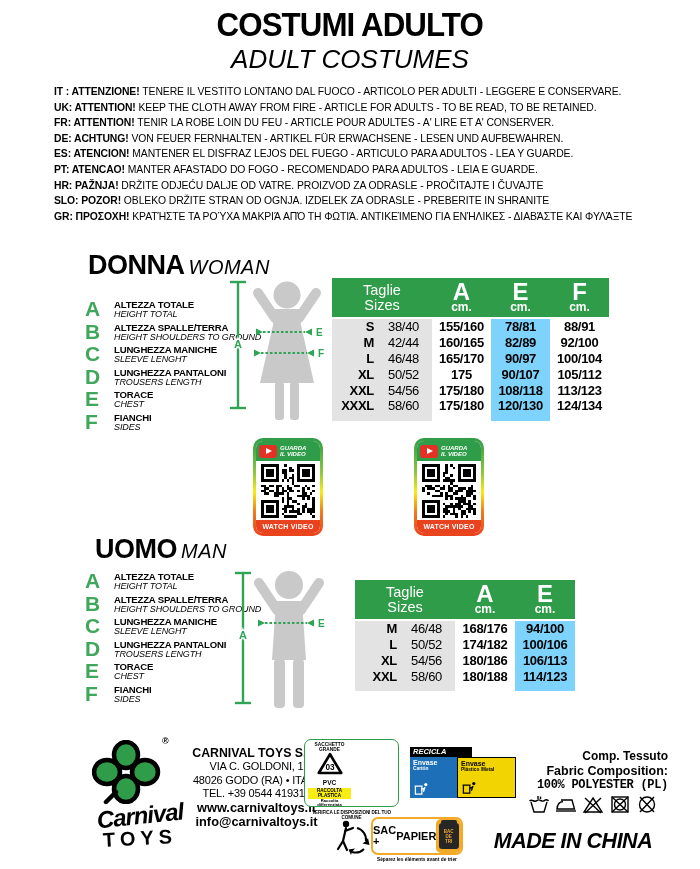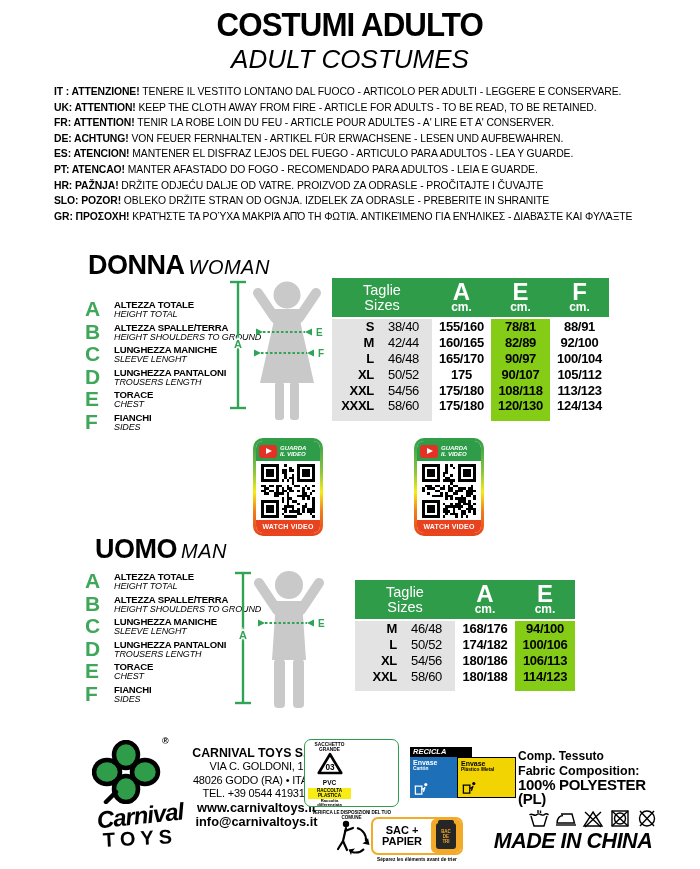--- a/index.html
+++ b/index.html
@@ -35,21 +35,21 @@
   .t-man .thead, .t-man .trow { grid-template-columns:100px 60px 60px; }
   .th-sizes { text-align:center; font-size:14.5px; line-height:15px; }
   .th-col { text-align:center; }
   .th-letter { font-size:24px; font-weight:800; line-height:19px; }
   .th-unit { font-size:12px; font-weight:700; line-height:12px; }
   .tbody { margin-top:2px; }
   .trow { display:grid; height:15.8px; align-items:center; }
   .trow.spacer { height:7px; }
   .tc { height:100%; display:flex; align-items:center; justify-content:center; font-size:13px; font-weight:600; letter-spacing:-0.3px; }
   .tc.sizes { background:#E3E3E3; justify-content:flex-start; padding-left:6px; }
-  .tc.alt { background:#84cc16; }
+  .tc.alt { background:#7dd3fc; }
   .sz-l { display:inline-block; width:36px; text-align:right; font-weight:800; }
   .sz-r { margin-left:14px; font-weight:400; }
 
   
   .fig svg { display:block; }
 
   
   .qr-badge { width:70px; height:98px; border-radius:10px; padding:3px;
     background:linear-gradient(#2E9C48 0%, #8CC63F 35%, #F7EC13 55%, #F07D1A 75%, #E8421E 100%); }
   .qr-inner { width:100%; height:100%; background:#fff; border-radius:7px; overflow:hidden; display:flex; flex-direction:column; }
@@ -84,28 +84,28 @@
   .recicla { width:106px; }
   .recicla-tab { width:62px; height:10px; background:#000; color:#fff; font-size:7.5px; font-weight:800; font-style:italic; padding-left:3px; line-height:10px; }
   .recicla-cells { display:flex; }
   .rc-cell { height:41px; padding:2px 3px; position:relative; }
   .rc-blue { width:47px; background:#1D70B7; color:#fff; }
   .rc-yellow { width:59px; background:#F3D403; color:#000; border:1px solid #000; }
   .rc-l1 { font-size:7px; font-weight:800; line-height:7px; }
   .rc-l2 { font-size:4.8px; font-weight:700; line-height:5px; }
   .rc-cell svg { position:absolute; left:3px; bottom:2px; }
 
-  .fabric { width:150px; text-align:left; }
+  .fabric { width:150px; text-align:right; }
   .fab-1 { font-size:12px; font-weight:800; line-height:13.5px; }
   .fab-2 { font-size:12.5px; font-weight:700; line-height:14px; }
-  .fab-3 { font-size:15px; font-weight:800; line-height:14px; letter-spacing:-0.3px; }
+  .fab-3 { font-size:12px; font-weight:800; line-height:14px; letter-spacing:-0.3px;font-family:Liberation Mono, monospace; }
   .care-row { display:flex; justify-content:center; gap:3px; margin-top:3px; }
 
   .sac-badge { width:92px; height:38px; background:#fff; border:2px solid #F3AA28; border-radius:7px; display:flex; overflow:hidden; }
-  .sac-text { flex:1; display:flex; flex-direction:column; align-items:center; justify-content:center; font-size:11px; font-weight:900; line-height:11px; }
+  .sac-text { flex:1; display:flex; flex-direction:row; align-items:center; justify-content:center; font-size:11px; font-weight:900; line-height:11px; }
   .sac-bin-wrap { width:30px; background:#F3AA28; display:flex; align-items:center; justify-content:center; border-radius:5px 0 0 5px; }
   .bac-bin { width:20px; height:26px; background:#262626; border-radius:3px; position:relative; display:flex; align-items:center; justify-content:center; }
   .bac-bin::before { content:""; position:absolute; top:-3px; left:2px; right:2px; height:3px; background:#262626; border-radius:2px 2px 0 0; }
   .bac-label { color:#F3AA28; font-size:4.5px; font-weight:800; line-height:5px; text-align:center; width:14px; }
   .sac-note { font-size:4.8px; font-weight:600; text-align:center; }
 
   .made-in { width:210px; text-align:center; font-size:21.5px; font-weight:900; font-style:italic; letter-spacing:-0.5px; white-space:nowrap; }
 </style>
 </head>
 <body>

